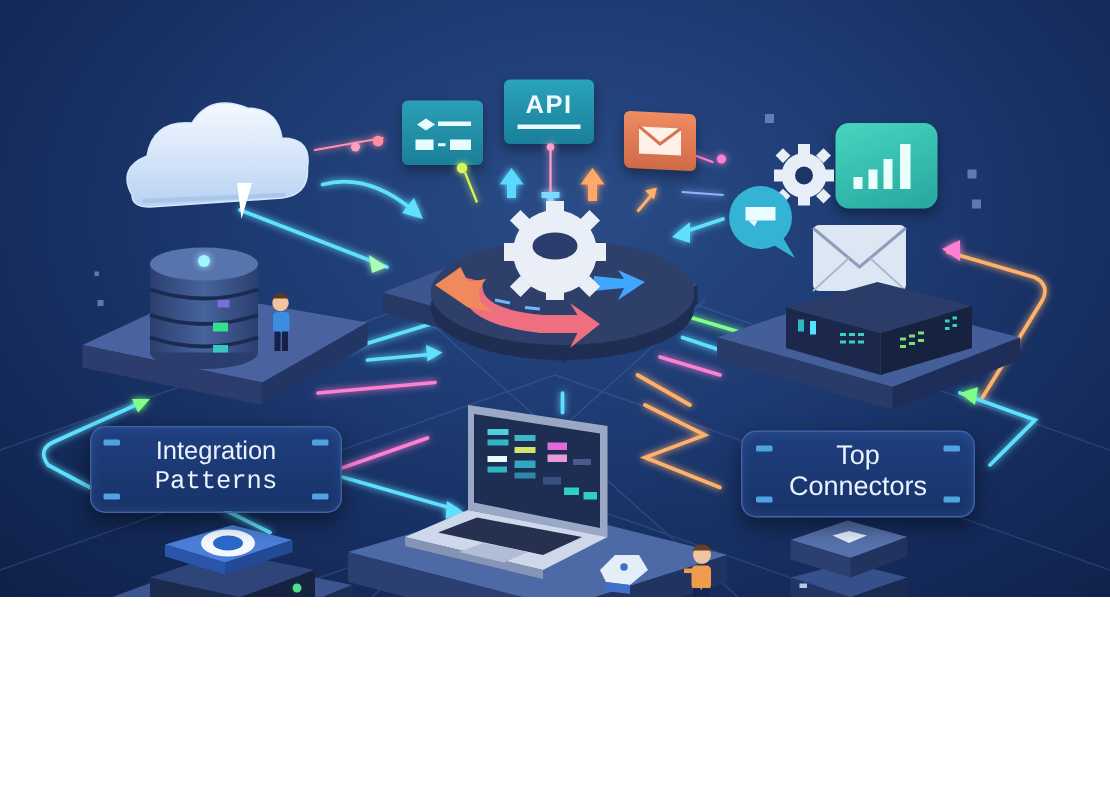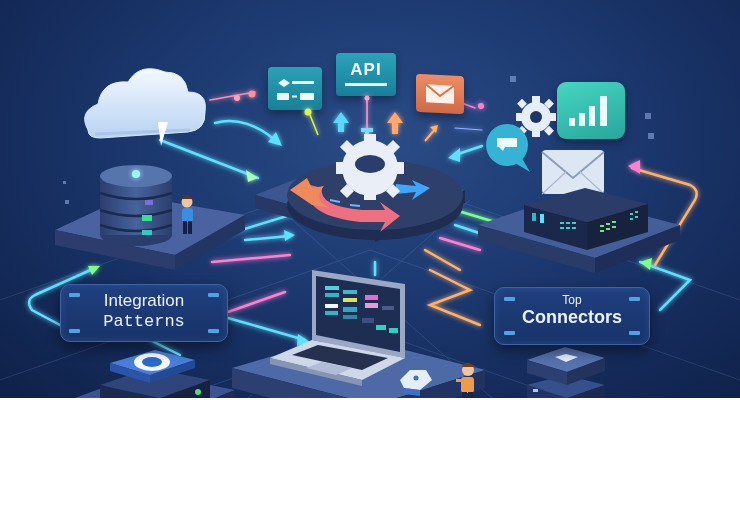--- a/index.html
+++ b/index.html
@@ -404,17 +404,17 @@
     <span class="tick" style="right:8px;bottom:8px;"></span>
     <span class="label-text" style="font-size:17px;margin-top:7px;">Integration</span>
     <span class="label-text" style="font-size:17px;margin-top:2px;font-family:Liberation Mono, monospace;">Patterns</span>
   </div>
 
   <div class="label-box" style="left:494px;top:287px;width:154px;height:56px;">
     <span class="tick" style="left:9px;top:9px;"></span>
     <span class="tick" style="right:9px;top:9px;"></span>
     <span class="tick" style="left:9px;bottom:9px;"></span>
     <span class="tick" style="right:9px;bottom:9px;"></span>
-    <span class="label-text" style="font-size:12px;margin-top:6px;">Top</span>
-    <span class="label-text" style="font-size:18px;margin-top:1px;font-weight:bold;">Connectors</span>
+    <span class="label-text" style="font-size:18px;margin-top:6px;">Top</span>
+    <span class="label-text" style="font-size:18px;margin-top:1px;">Connectors</span>
   </div>
 
 </div>
 
 </body></html>

